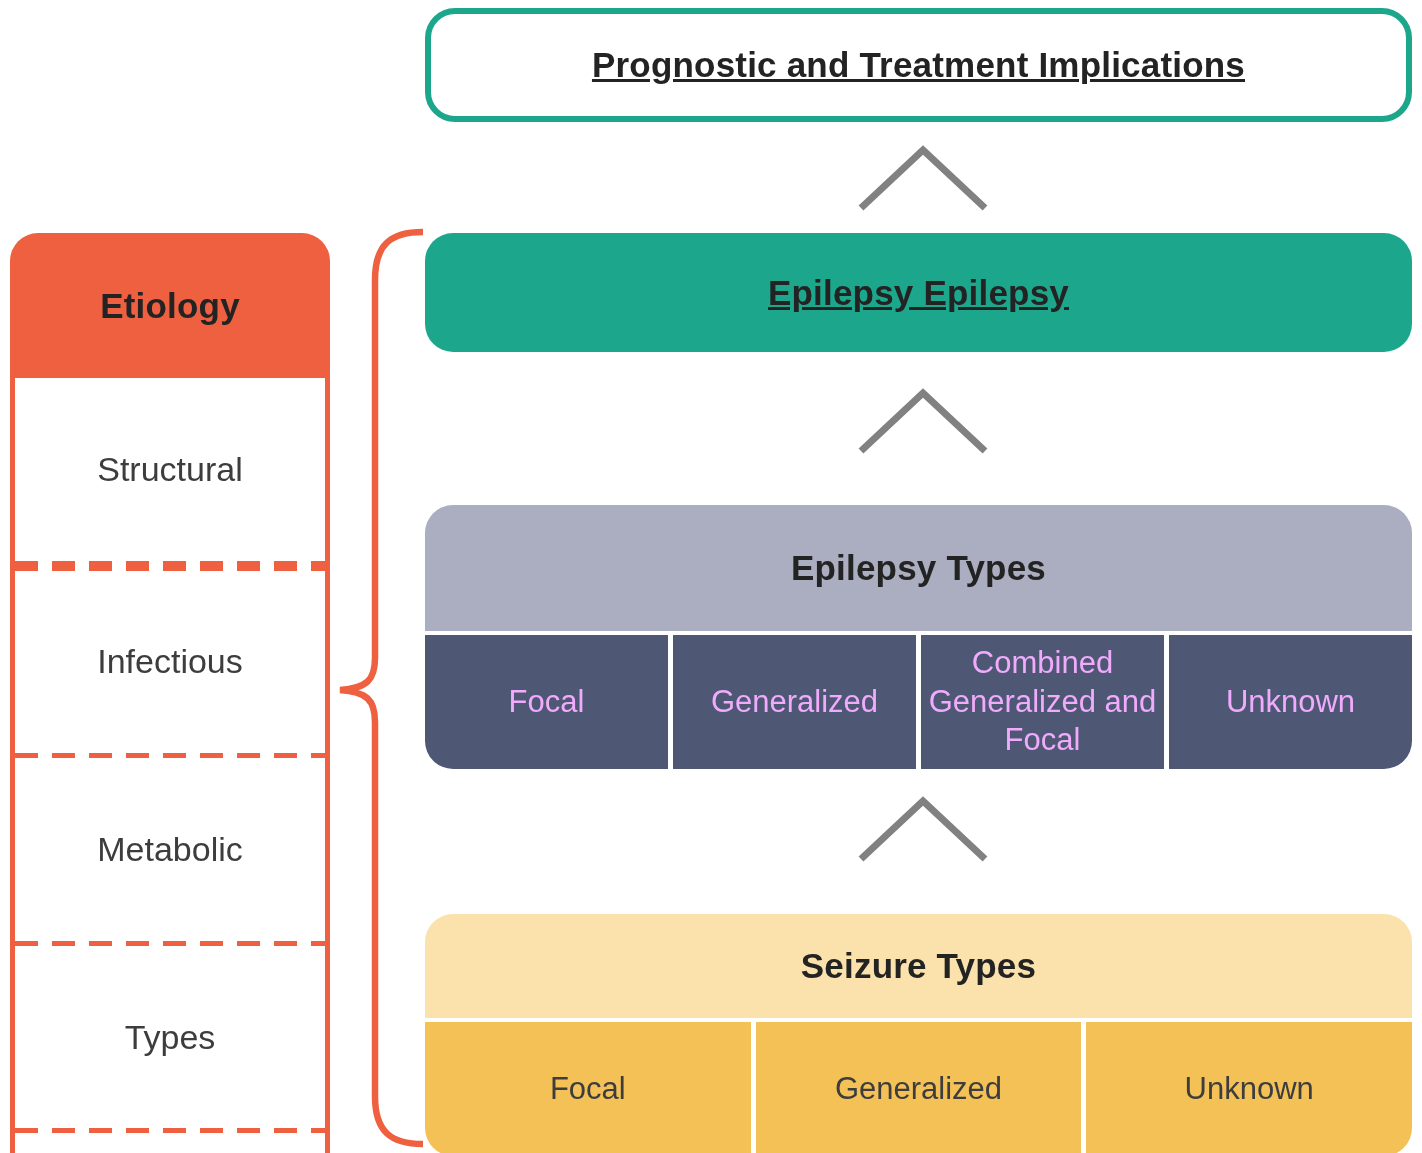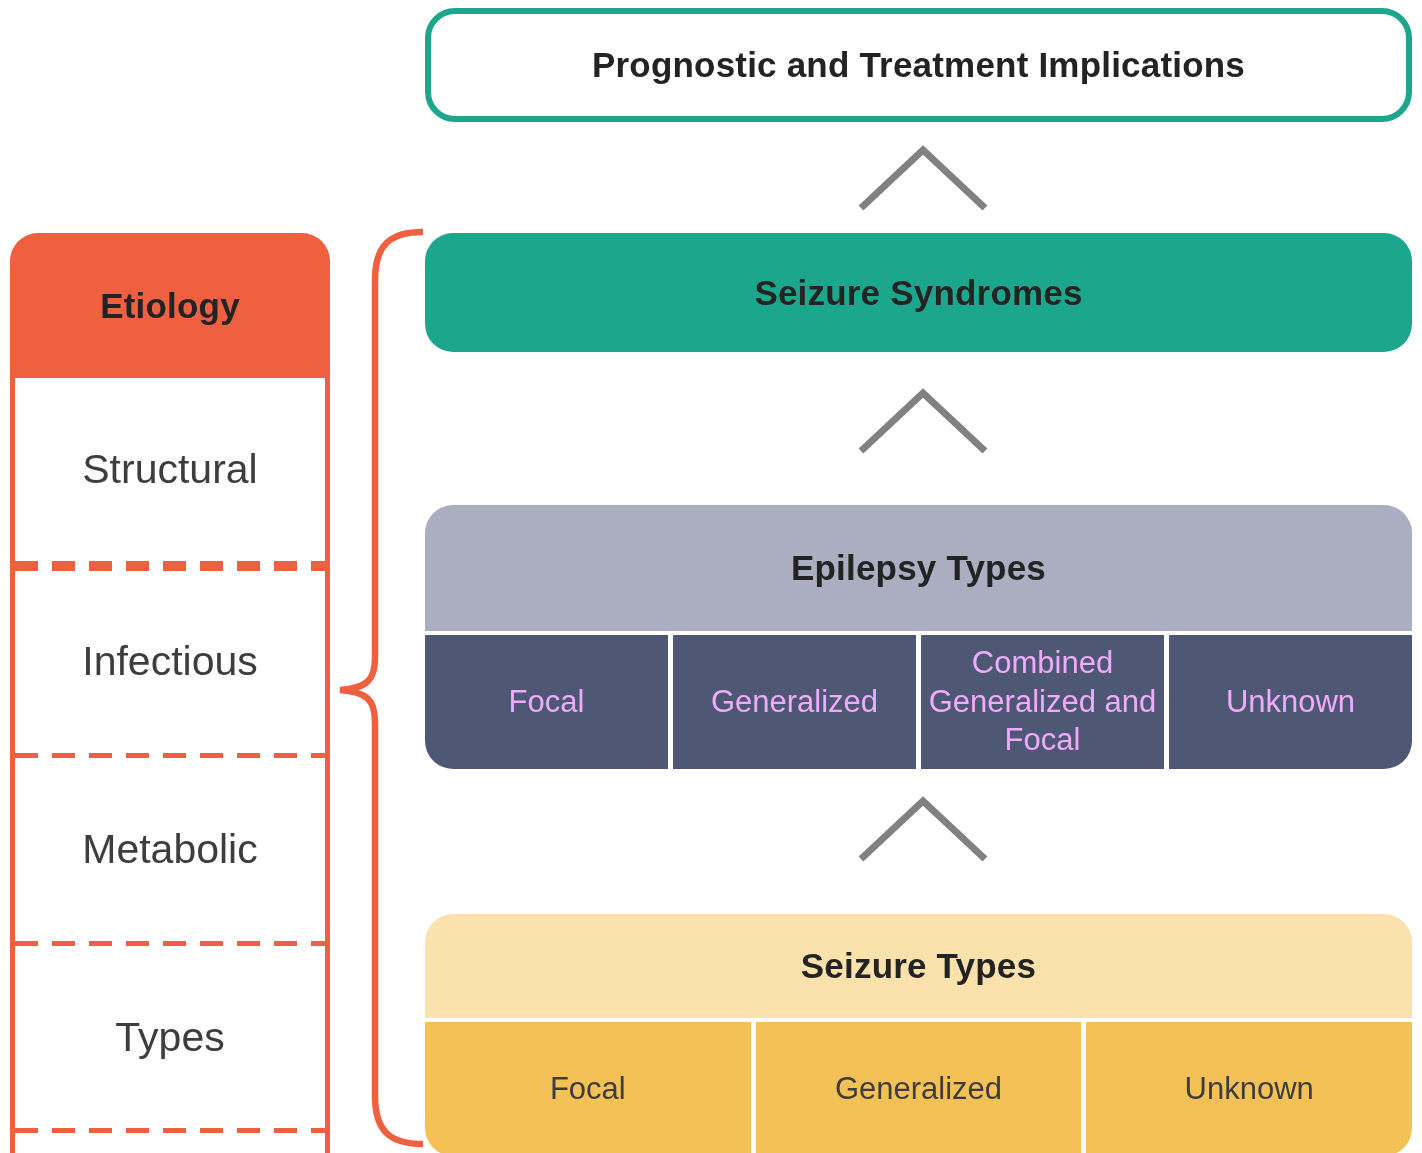--- a/index.html
+++ b/index.html
@@ -5,21 +5,21 @@
   html,body { margin:0; padding:0; background:#ffffff; }
   body {
     position:relative;
     width:1422px; height:1153px;
     font-family:"Liberation Sans", sans-serif;
     color:#232323;
     overflow:hidden;
   }
 
   
-  .box { position:absolute; display:flex; align-items:center; justify-content:center; box-sizing:border-box; }
+  .box { position:absolute; display:flex; align-items:center; justify-content:center; box-sizing:border-box;text-decoration:underline; }
 
   .prognostic-box {
     left:425px; top:8px; width:987px; height:114px;
     background:#ffffff;
     border:6px solid #1CA78D;
     border-radius:30px;
   }
   .heading { font-weight:bold; font-size:35px; color:#232323; letter-spacing:0.2px; }
 
   .syndromes-box {
@@ -73,42 +73,42 @@
     position:absolute; left:0; right:0; top:145px; bottom:0;
     border:5px solid #EE6040; border-top:none;
     border-radius:0 0 28px 28px;
     background:#ffffff;
     display:flex; flex-direction:column;
     box-sizing:border-box;
     overflow:hidden;
   }
   .etiology-item {
     flex:1; display:flex; align-items:center; justify-content:center;
-    font-size:41px; color:#3d3d3d;
+    font-size:34px; color:#3d3d3d;
   }
   .dashed-divider {
     height:5px; flex:0 0 5px; margin:0 0;
     background:repeating-linear-gradient(90deg,
       #EE6040 0px, #EE6040 23px,
       transparent 23px, transparent 37px);
   }
 </style>
 </head>
 <body>
 
 <div class="box prognostic-box">
   <span class="heading">Prognostic and Treatment Implications</span>
 </div>
 
 <svg class="chevron chevron-1" viewBox="0 0 136 74">
   <polyline points="6,66 68,8 130,66" fill="none" stroke="#818181" stroke-width="7"></polyline>
 </svg>
 
 <div class="box syndromes-box">
-  <span class="heading">Seizure Syndromes</span>
+  <span class="heading">Epilepsy Epilepsy</span>
 </div>
 
 <svg class="chevron chevron-2" viewBox="0 0 136 74">
   <polyline points="6,66 68,8 130,66" fill="none" stroke="#818181" stroke-width="7"></polyline>
 </svg>
 
 <div class="types-block">
   <div class="types-header">
     <span class="heading">Epilepsy Types</span>
   </div>

